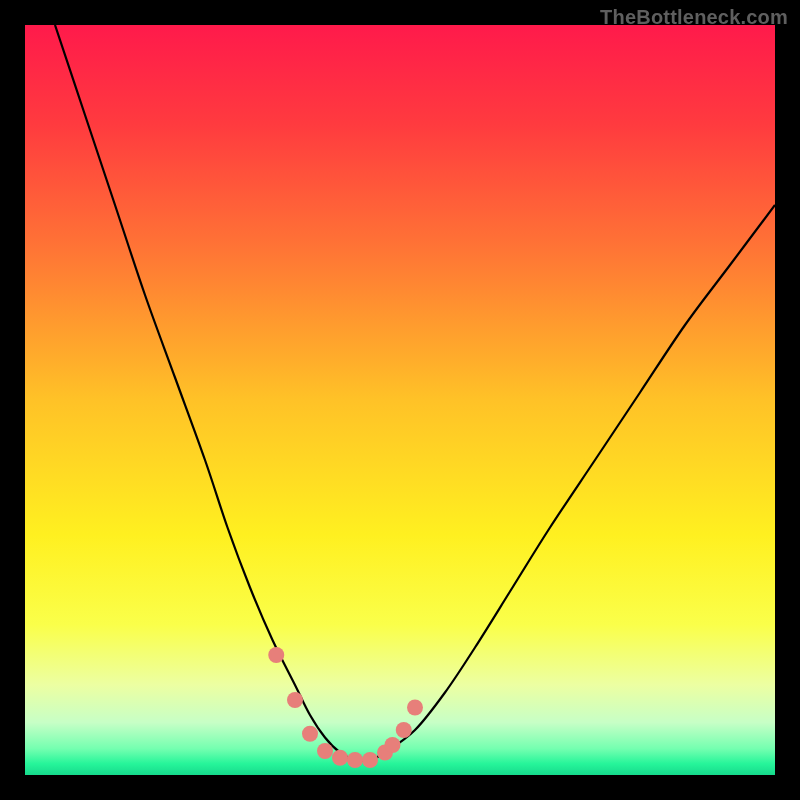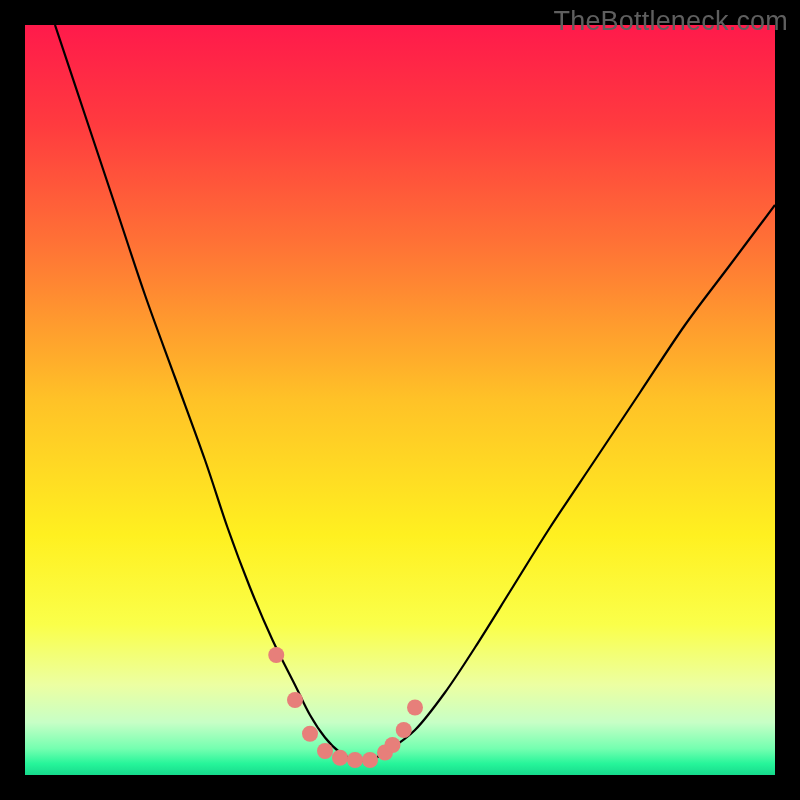--- a/index.html
+++ b/index.html
@@ -9,22 +9,22 @@
     height: 800px;
     background: #000;
     position: relative;
     font-family: Arial, Helvetica, sans-serif;
   }
   .watermark {
     position: absolute;
     top: 6px;
     right: 12px;
     color: #5f5f5f;
-    font-size: 27px;
-    font-weight: 400;
+    font-size: 20px;
+    font-weight: 700;
     letter-spacing: 0.2px;
     z-index: 10;
   }
   .plot-outer {
     position: absolute;
     left: 25px;
     top: 25px;
     width: 750px;
     height: 750px;
     background: #000;

